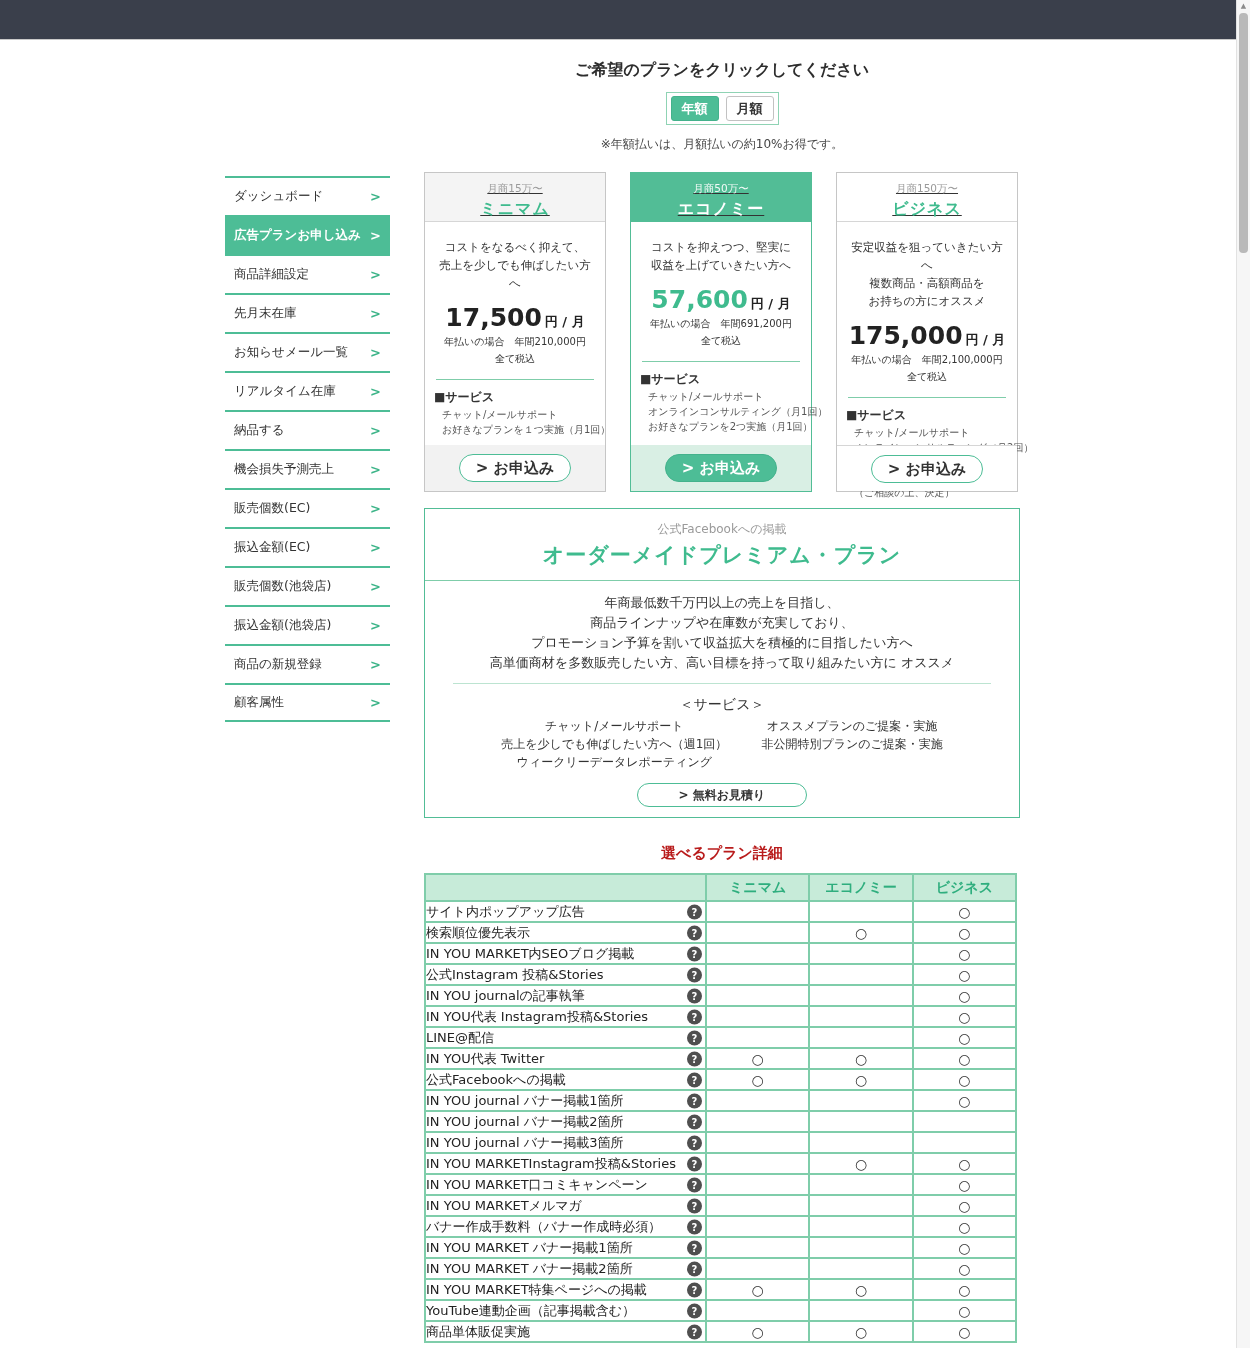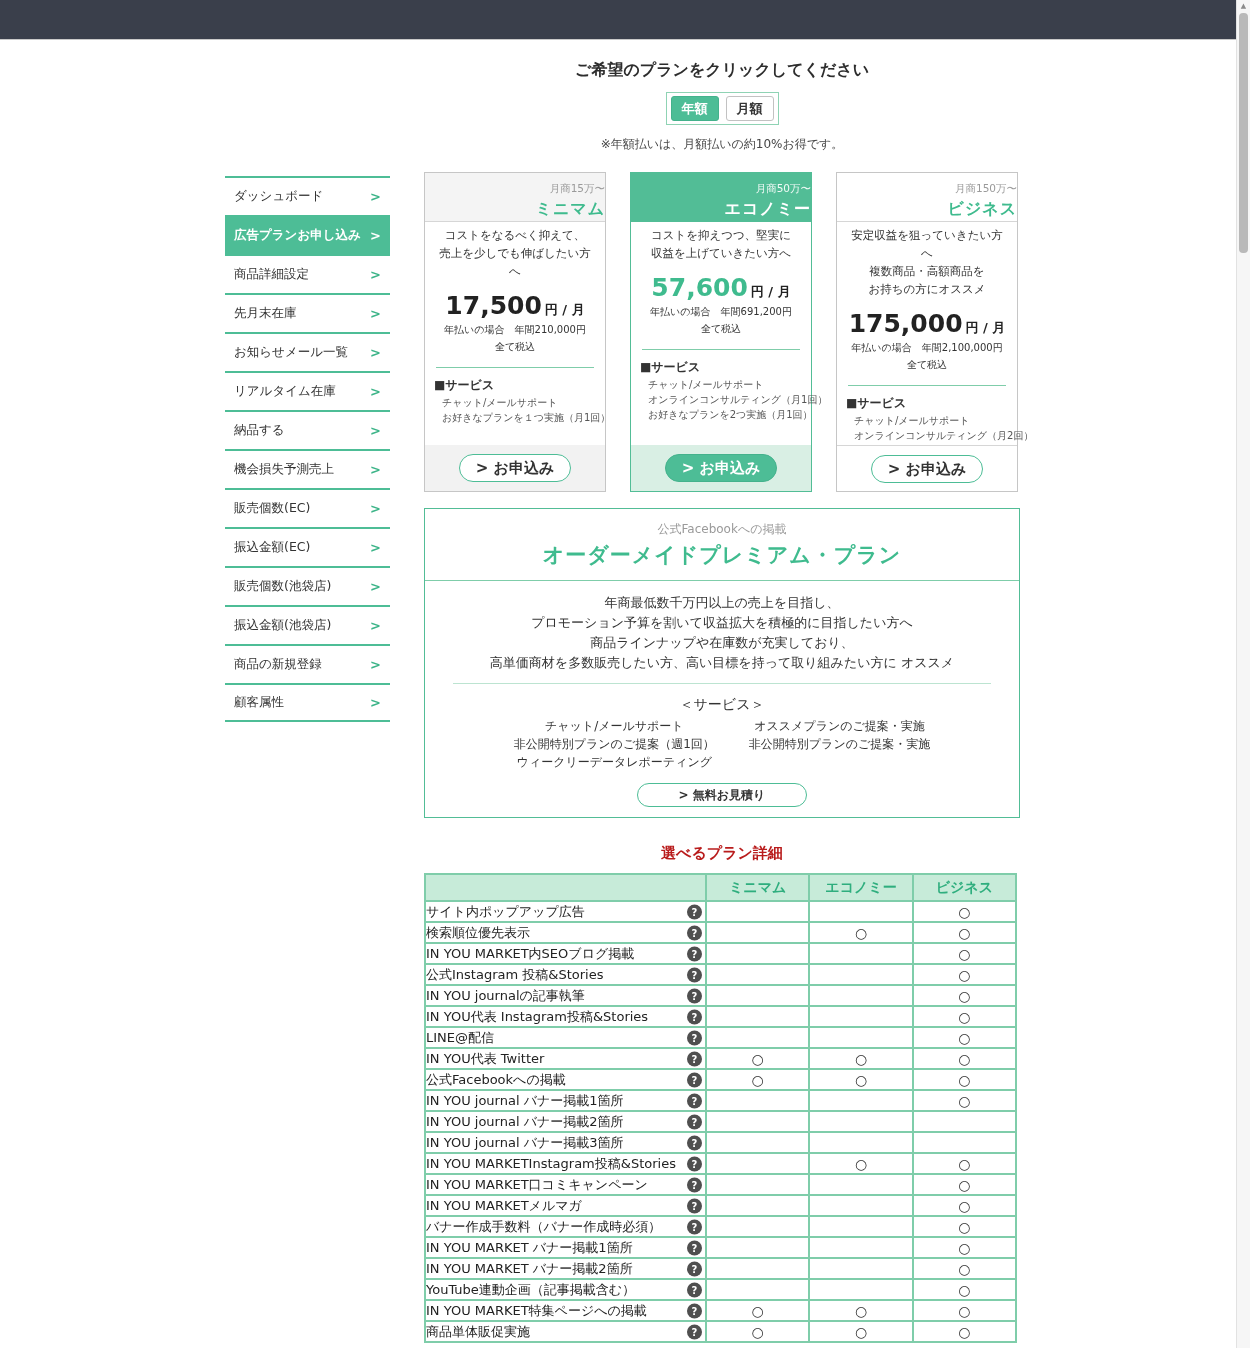--- a/index.html
+++ b/index.html
@@ -30,29 +30,29 @@
   .sb-chev { color:#3cb488; font-weight:bold; font-size:13px; }
   .sb-item.active .sb-chev { color:#fff; }
 
   
   .main { position:absolute; left:424px; top:172px; width:596px; }
 
   
   .cards { display:flex; gap:24px; }
   .card { position:relative; width:182px; height:320px; border:1px solid #c6c6c6; background:#fff; }
   .card.featured { border-color:#52bd96; }
-  .card-head { height:49px; padding-top:9px; text-align:right; background:#f4f4f4; border-bottom:1px solid #d6d6d6; }
+  .card-head { height:49px; padding-top:9px; text-align:center; background:#f4f4f4; border-bottom:1px solid #d6d6d6;text-decoration:underline; }
   .card:nth-child(3) .card-head { background:#fff; }
   .card.featured .card-head { background:#52bd96; border-bottom:none; }
   .card-range { font-size:10.5px; color:#9a9a9a; }
   .card.featured .card-range { color:rgba(255,255,255,.92); }
   .card-name { font-size:16px; font-weight:bold; color:#3fbb8e; margin-top:3px; letter-spacing:1px; }
   .card.featured .card-name { color:#fff; }
   .card-body { padding:0 9px; text-align:center; }
-  .card-desc { margin-top:4px; font-size:11.5px; color:#333; line-height:18px; }
+  .card-desc { margin-top:16px; font-size:11.5px; color:#333; line-height:18px; }
   .card-price { margin-top:11px; color:#222; white-space:nowrap; }
   .price-num { font-size:25px; font-weight:bold; }
   .card.featured .price-num { color:#3fbb8e; }
   .price-unit { font-size:13px; font-weight:bold; margin-left:3px; }
   .card-note { font-size:10px; color:#333; margin-top:3px; white-space:nowrap; }
   .card-price + .card-note { }
   .card-divider { border-top:1px solid #7fcdaa; margin:13px 2px 0; }
   .card-services { text-align:left; margin-top:9px; }
   .svc-head { font-size:12px; font-weight:bold; color:#333; }
   .svc-item { font-size:10px; color:#555; margin-left:8px; margin-top:3px; line-height:12px; white-space:nowrap; }
@@ -243,30 +243,30 @@
         </div>
       </div>
 
     <section class="premium">
       <div class="prem-head">
         <div class="prem-sub">公式Facebookへの掲載</div>
         <div class="prem-title">オーダーメイドプレミアム・プラン</div>
       </div>
       <div class="prem-body">
         <div>年商最低数千万円以上の売上を目指し、</div>
+        <div>商品ラインナップや在庫数が充実しており、</div>
         <div>プロモーション予算を割いて収益拡大を積極的に目指したい方へ</div>
-        <div>商品ラインナップや在庫数が充実しており、</div>
         <div>高単価商材を多数販売したい方、高い目標を持って取り組みたい方に オススメ</div>
       </div>
       <div class="prem-divider"></div>
       <div class="prem-svc-head">＜サービス＞</div>
       <div class="prem-cols">
         <div class="prem-col">
           <div>チャット/メールサポート</div>
-          <div>非公開特別プランのご提案（週1回）</div>
+          <div>売上を少しでも伸ばしたい方へ（週1回）</div>
           <div>ウィークリーデータレポーティング</div>
         </div>
         <div class="prem-col">
           <div>オススメプランのご提案・実施</div>
           <div>非公開特別プランのご提案・実施</div>
         </div>
       </div>
       <button class="prem-cta">&gt; 無料お見積り</button>
     </section>
 
@@ -390,29 +390,29 @@
               <td class="mark"></td>
               <td class="mark"><span>○</span></td>
             </tr>
             <tr>
               <td class="feat"><span>IN YOU MARKET バナー掲載2箇所</span><span class="help">?</span></td>
               <td class="mark"></td>
               <td class="mark"></td>
               <td class="mark"><span>○</span></td>
             </tr>
             <tr>
+              <td class="feat"><span>IN YOU MARKET特集ページへの掲載</span><span class="help">?</span></td>
+              <td class="mark"><span>○</span></td>
+              <td class="mark"><span>○</span></td>
+              <td class="mark"><span>○</span></td>
+            </tr>
+            <tr>
               <td class="feat"><span>YouTube連動企画（記事掲載含む）</span><span class="help">?</span></td>
               <td class="mark"></td>
               <td class="mark"></td>
-              <td class="mark"><span>○</span></td>
-            </tr>
-            <tr>
-              <td class="feat"><span>IN YOU MARKET特集ページへの掲載</span><span class="help">?</span></td>
-              <td class="mark"><span>○</span></td>
-              <td class="mark"><span>○</span></td>
               <td class="mark"><span>○</span></td>
             </tr>
             <tr>
               <td class="feat"><span>商品単体販促実施</span><span class="help">?</span></td>
               <td class="mark"><span>○</span></td>
               <td class="mark"><span>○</span></td>
               <td class="mark"><span>○</span></td>
             </tr>
           </tbody>
       </table>

